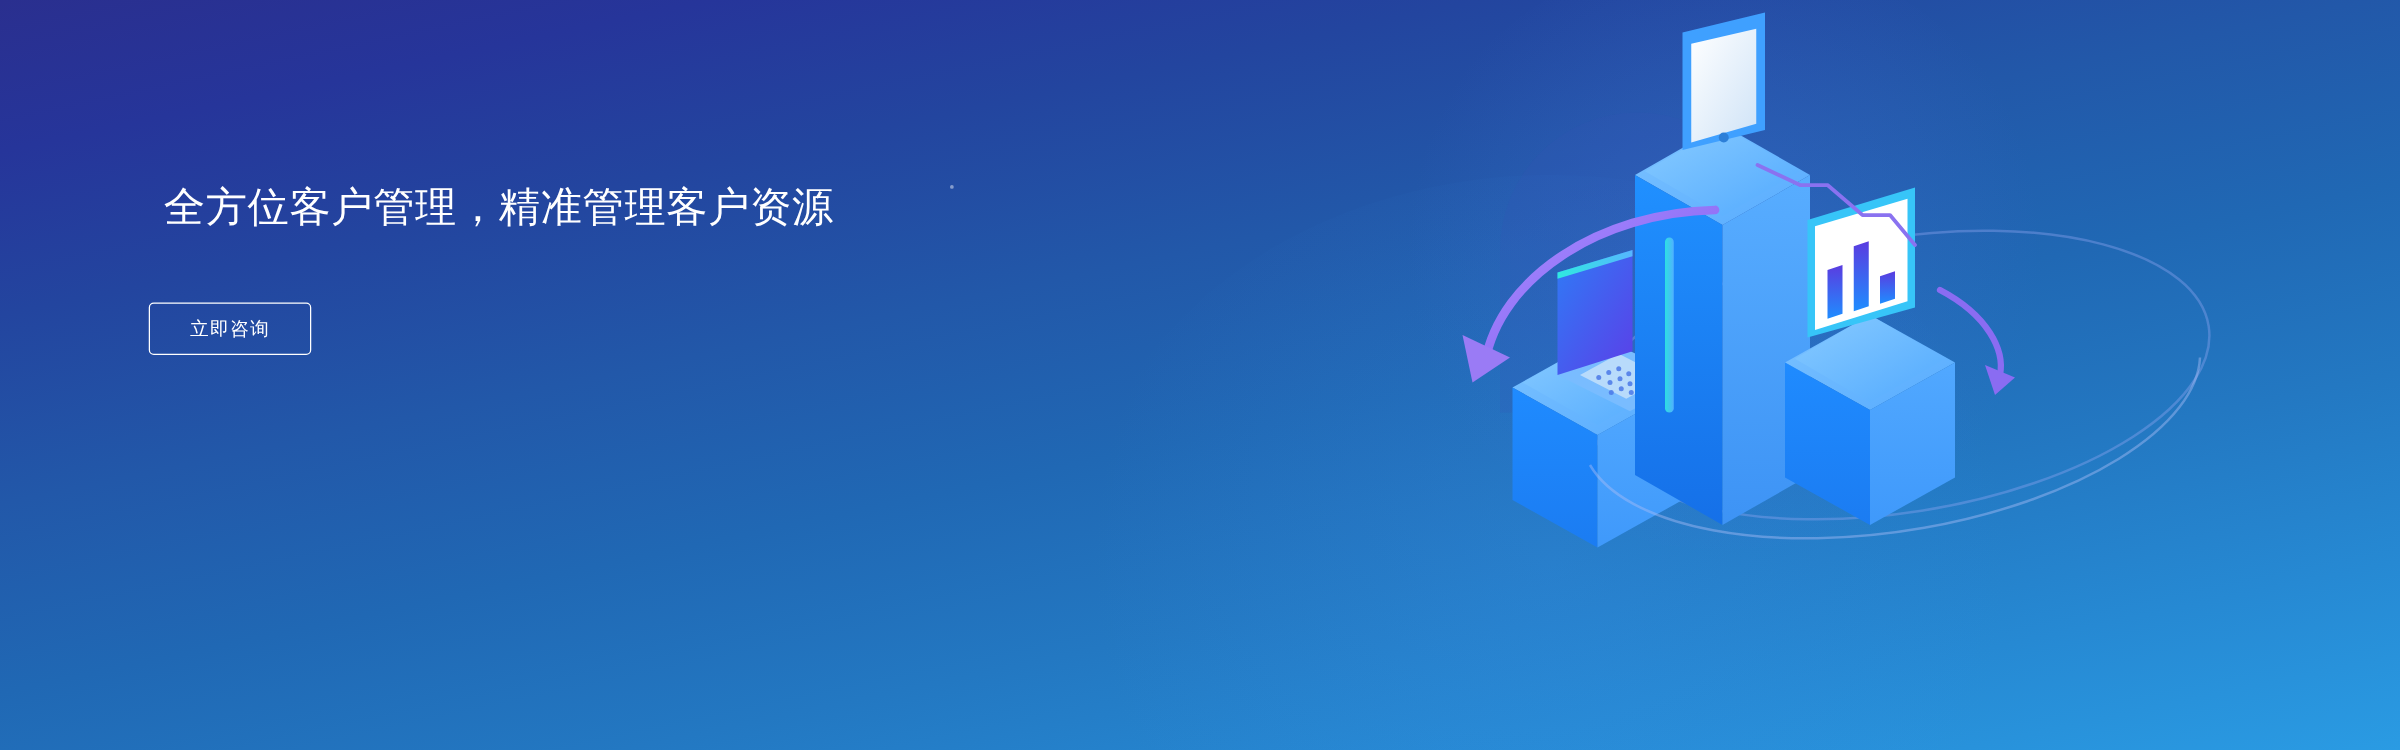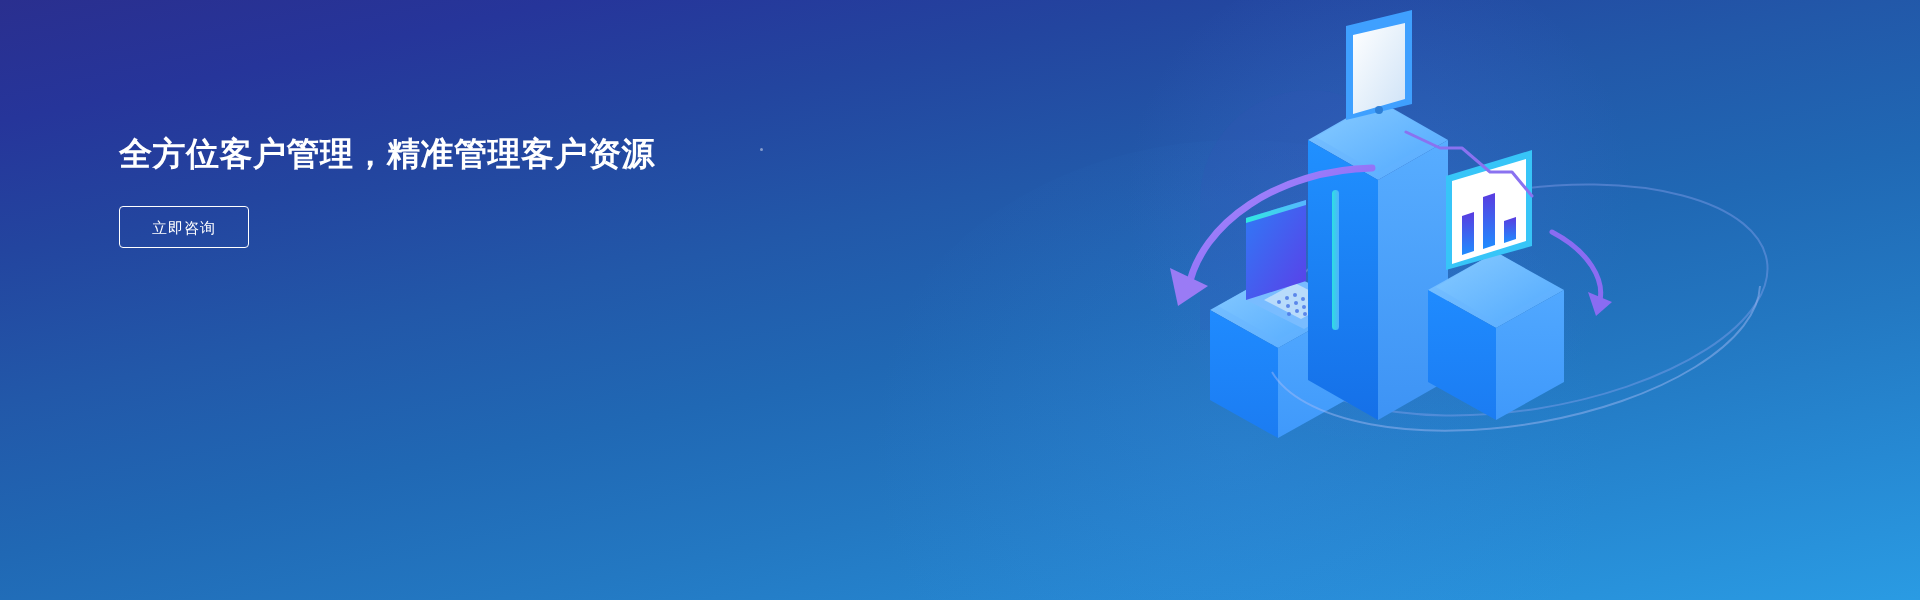--- a/index.html
+++ b/index.html
@@ -58,40 +58,40 @@
   }
 
   
   .copy {
     position: absolute;
     left: 119px;
     top: 132px;
     width: 640px;
   }
   .headline {
-    margin: 0;
+    margin: 12px;
     font-size: 33px;
     line-height: 44px;
-    font-weight: bold;
+    font-weight: normal;
     color: #ffffff;
     letter-spacing: 0.5px;
     white-space: nowrap;
   }
   .subcopy {
     margin: 0;
     padding-top: 22px;
     font-size: 15px;
     line-height: 23px;
     color: #e9f1fb;
     width: 480px;
     letter-spacing: 0.2px;
   }
   .cta {
     display: inline-block;
-    margin-top: 30px;
+    margin-top: 42px;
     padding: 0;
     width: 130px;
     height: 42px;
     line-height: 42px;
     text-align: center;
     border: 1px solid #ffffff;
     border-radius: 4px;
     color: #ffffff;
     font-size: 15px;
     letter-spacing: 1px;

